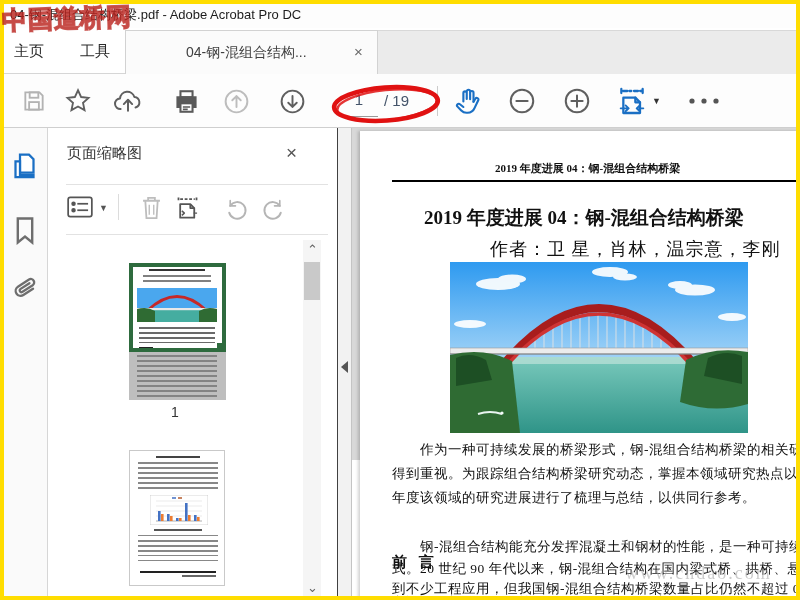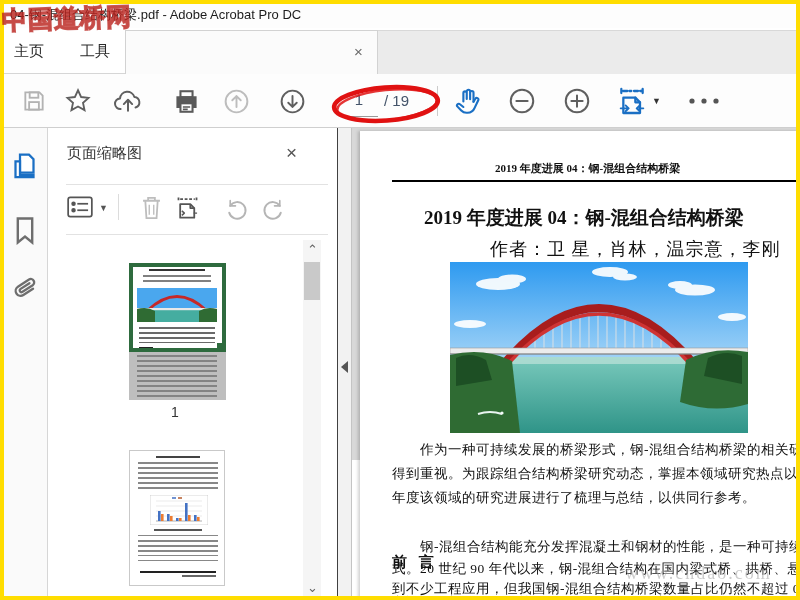--- a/index.html
+++ b/index.html
@@ -65,20 +65,21 @@
 <div class="screen">
 
   <div class="a titlebar">
     <div class="a titlebar-text">04-钢-混组合结构桥梁.pdf - Adobe Acrobat Pro DC</div>
   </div>
 
   <div class="a tabbar">
     <div class="a apptab" style="left:14px;">主页</div>
     <div class="a apptab" style="left:80px;">工具</div>
     <div class="a doctab">
+      <div class="a doctab-label">04-钢-混组合结构...</div>
       <div class="a doctab-close">×</div>
     </div>
     <div class="a tab-rest"></div>
   </div>
 
   <div class="a toolbar">
     <div class="a tbtn" style="left:18px;">
       <svg width="26" height="26" viewBox="0 0 24 24" fill="none" stroke="#b3b3b3" stroke-width="1.7">
         <path d="M4 4h13l3 3v13H4z"></path>
           <rect x="8" y="4" width="8" height="5"></rect>

